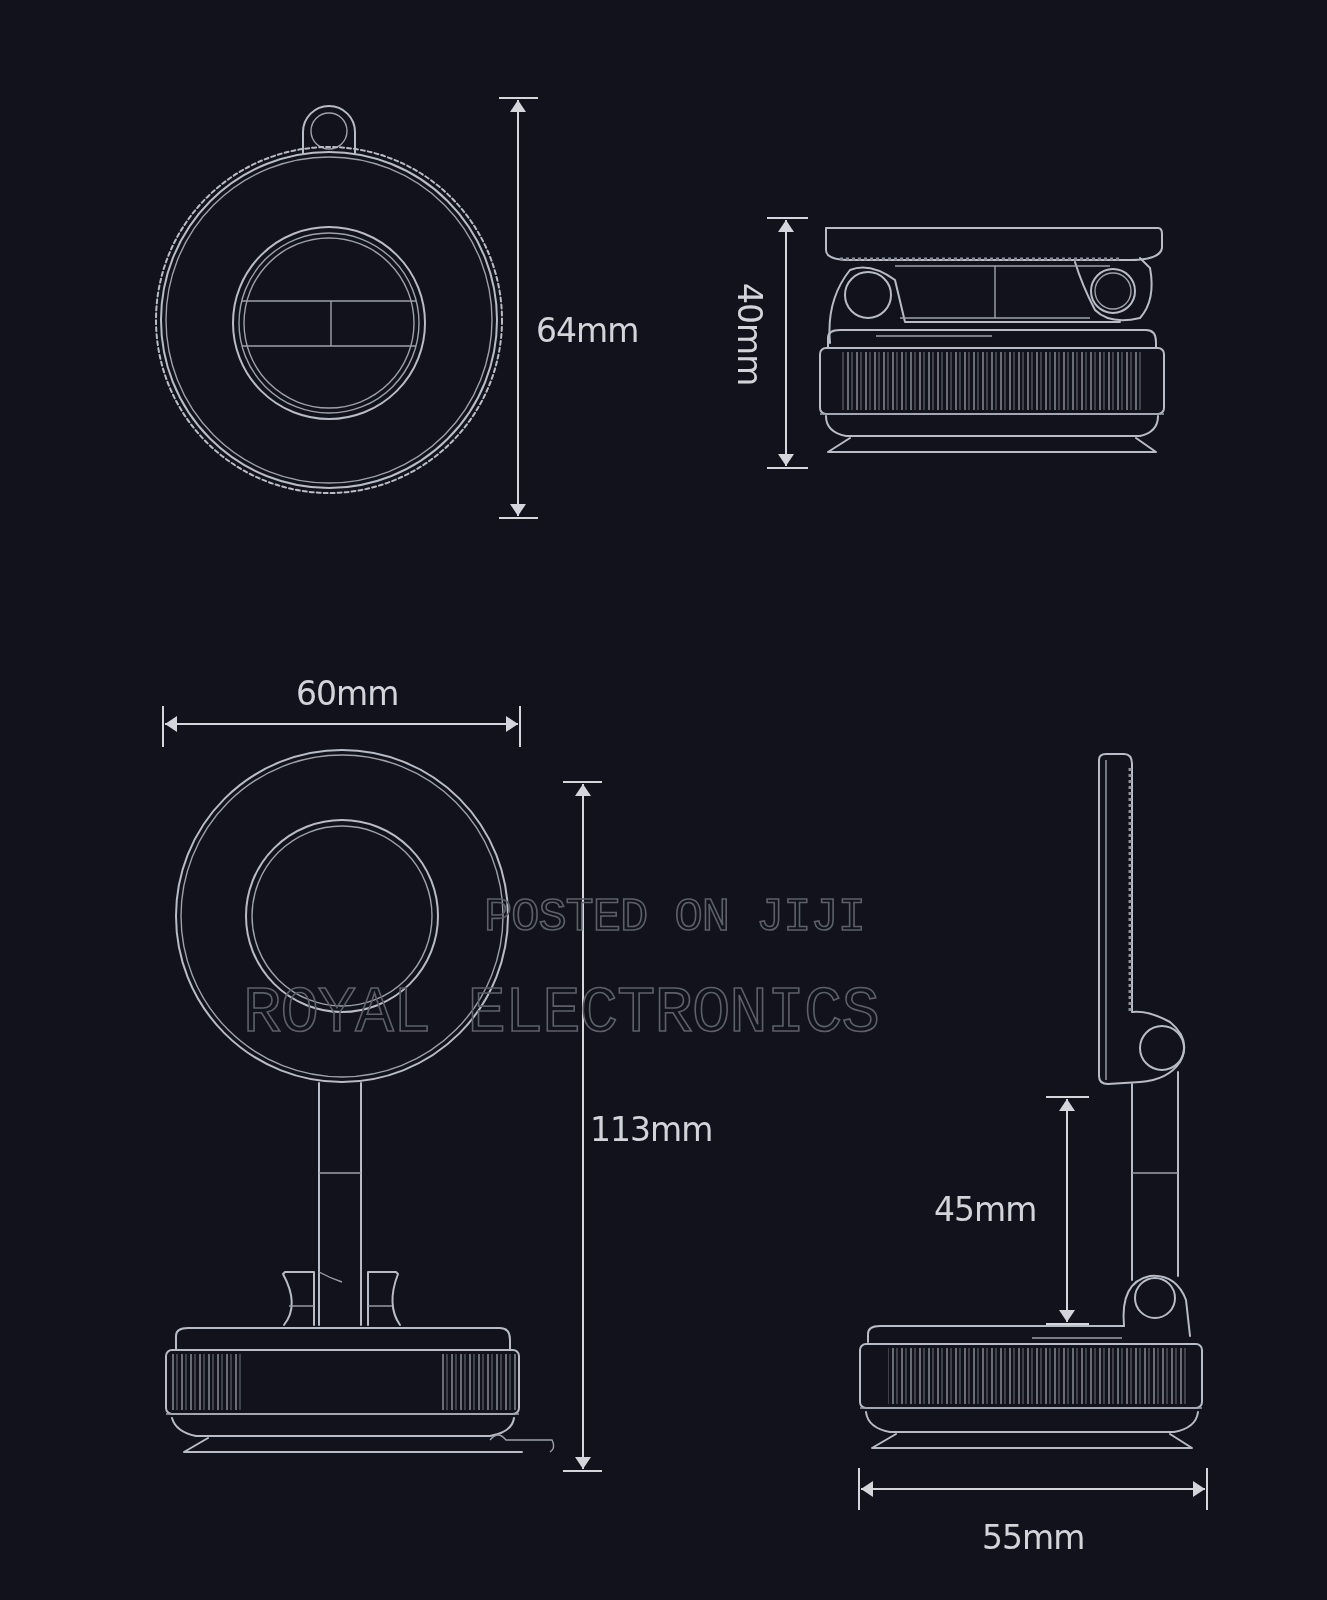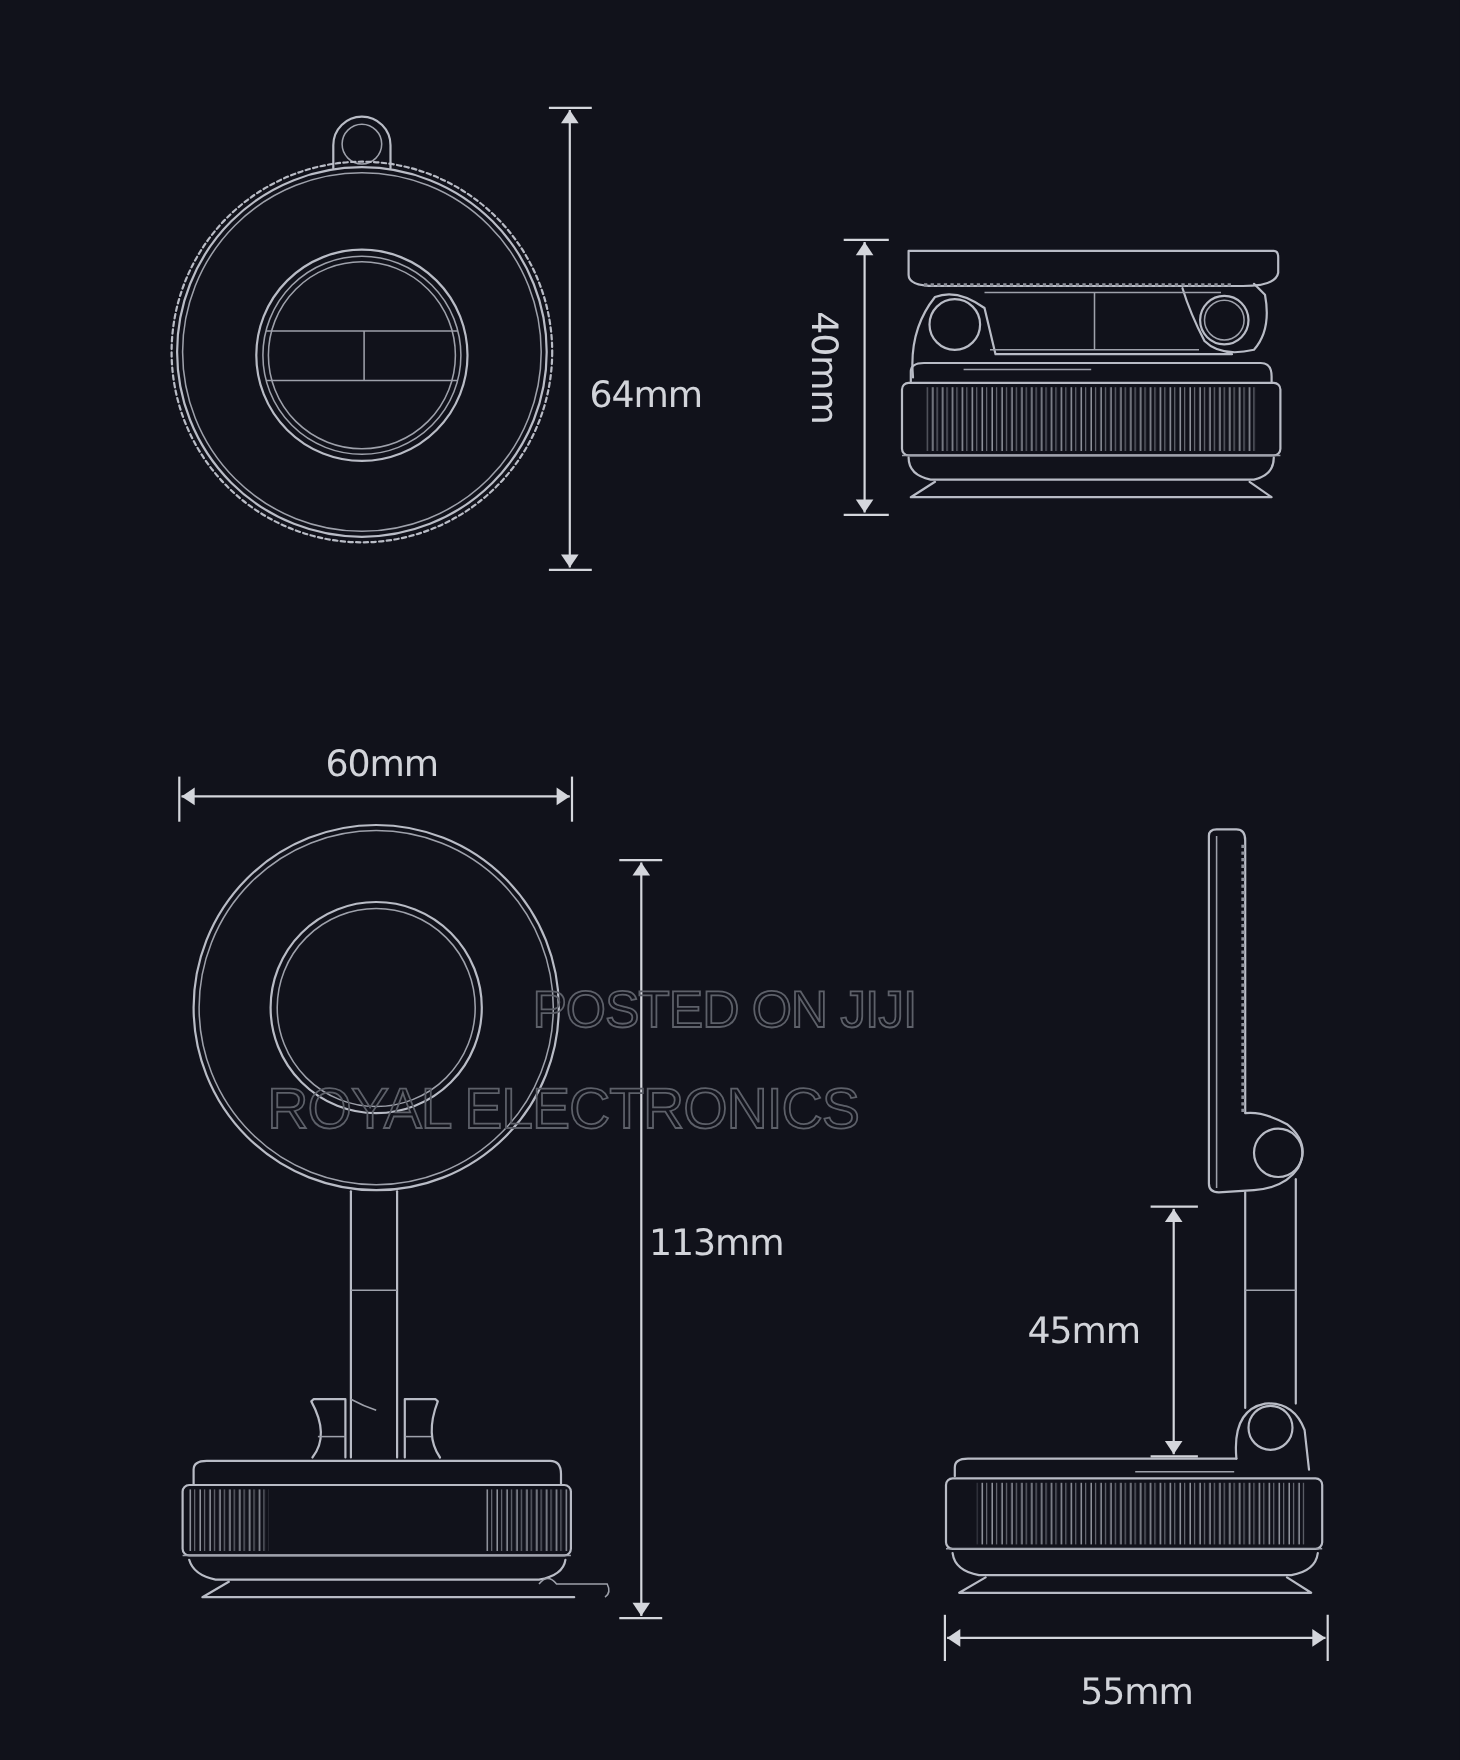--- a/index.html
+++ b/index.html
@@ -26,25 +26,25 @@
     }
     .dim-label.vertical {
       transform: rotate(90deg);
       transform-origin: left top;
     }
     .watermark {
       position: absolute;
       white-space: nowrap;
       color: transparent;
       -webkit-text-stroke: 1.6px #5d6069;
-      font-family: Liberation Sans, sans-serif;
+      font-family: Liberation Mono, monospace;
       line-height: 1;
     }
     .wm-top { left: 484px; top: 894px; font-size: 47px; letter-spacing: -1px; }
-    .wm-main { left: 243px; top: 982px; font-size: 52px; letter-spacing: -1px; }
+    .wm-main { left: 243px; top: 982px; font-size: 64px; letter-spacing: -1px; }
   </style>
 </head>
 <body>
 
 <svg id="canvas" viewBox="0 0 1327 1600" xmlns="http://www.w3.org/2000/svg">
   <defs>
     <pattern id="knurlV" width="9" height="10" patternUnits="userSpaceOnUse">
       <line x1="2" y1="0" x2="2" y2="10" stroke="#9a9da7" stroke-width="1.3"></line>
       <line x1="6" y1="0" x2="6" y2="10" stroke="#6f727c" stroke-width="1"></line>
     </pattern>
@@ -183,21 +183,21 @@
   </g>
   <g>
     <line class="ln-dim" x1="859" y1="1468" x2="859" y2="1510"></line>
     <line class="ln-dim" x1="1207" y1="1468" x2="1207" y2="1510"></line>
     <line class="ln-dim" x1="861" y1="1489" x2="1205" y2="1489"></line>
     <polygon class="arrow" points="861,1489 873,1481 873,1497"></polygon>
     <polygon class="arrow" points="1205,1489 1193,1481 1193,1497"></polygon>
   </g>
 </svg>
 
-<div class="dim-label" style="left:536px; top:314px;margin-top:28px;">64mm</div>
+<div class="dim-label" style="left:536px; top:314px;">64mm</div>
 <div class="dim-label vertical" style="left:766px; top:283px;">40mm</div>
 <div class="dim-label" style="left:296px; top:677px;">60mm</div>
 <div class="dim-label" style="left:590px; top:1113px;">113mm</div>
 <div class="dim-label" style="left:934px; top:1193px;">45mm</div>
 <div class="dim-label" style="left:982px; top:1521px;">55mm</div>
 
 <div class="watermark wm-top">POSTED ON JIJI</div>
 <div class="watermark wm-main">ROYAL ELECTRONICS</div>
 
 </body></html>

